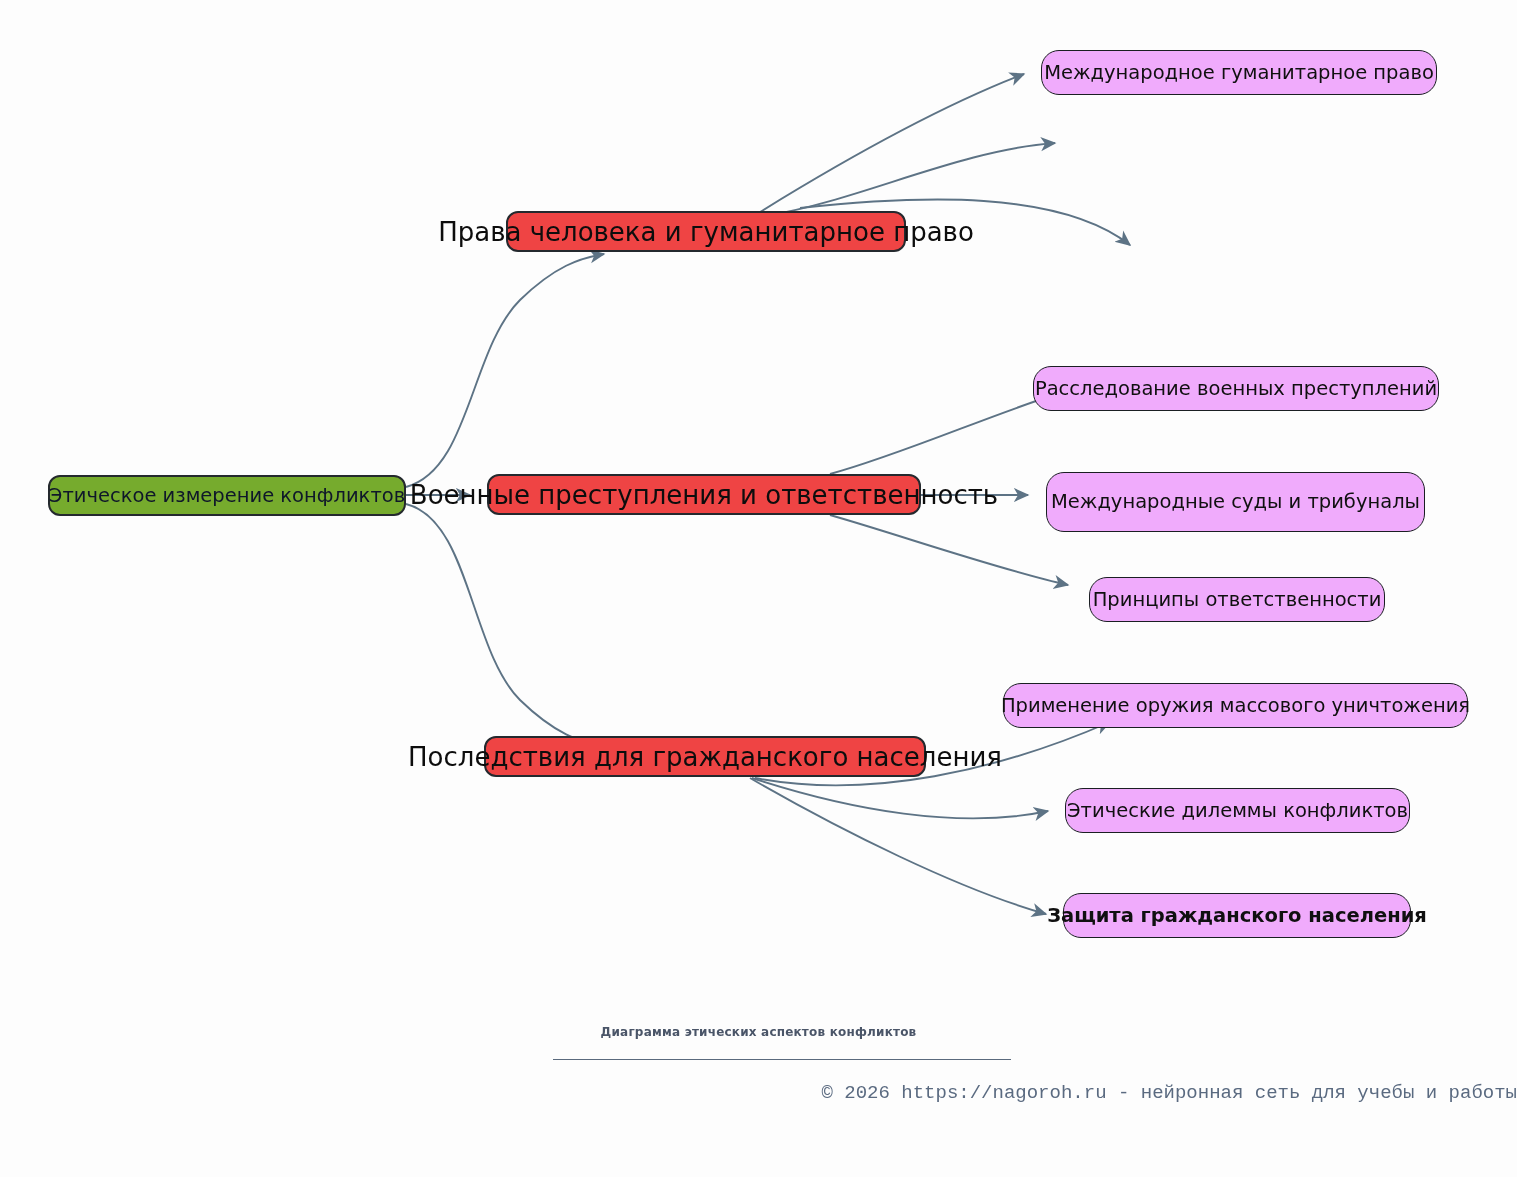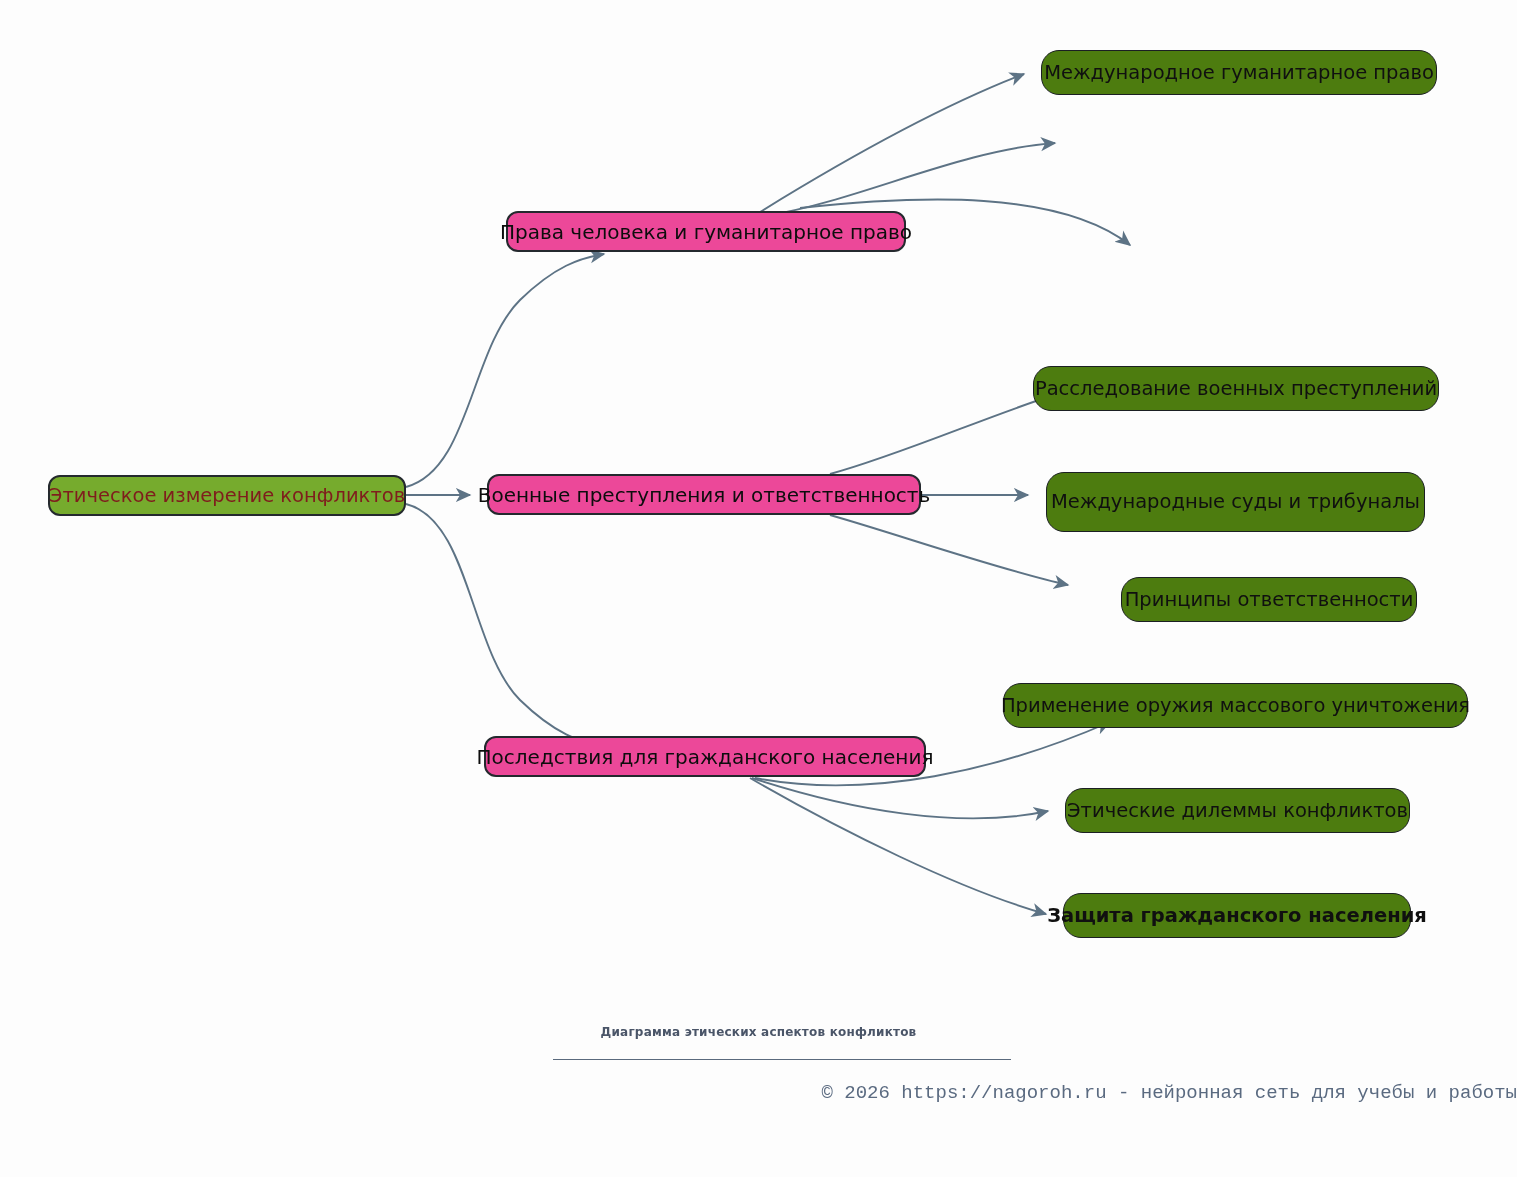--- a/index.html
+++ b/index.html
@@ -30,34 +30,34 @@
     align-items: center;
     justify-content: center;
     white-space: nowrap;
     line-height: 1;
     z-index: 3;
   }
   .node-root {
     background: #76ab2d;
     border: 2px solid #24292e;
     border-radius: 12px;
-    color: #7f1d1d;
+    color: #0f172a;
     font-size: 19.5px;
     padding: 0 14px;
   }
   .node-branch {
-    background: #ec4899;
+    background: #ef4444;
     border: 2px solid #24292e;
     border-radius: 12px;
     color: #0d0d0d;
-    font-size: 20px;
+    font-size: 26px;
     padding: 0 14px;
   }
   .node-leaf {
-    background: #4d7c0f;
+    background: #f0abfc;
     border: 1.6px solid #1b1f23;
     border-radius: 18px;
     color: #101010;
     font-size: 19.5px;
     padding: 0 3px;
   }
   .footer-title {
     position: absolute;
     left: 0;
     width: 1517px;
@@ -127,21 +127,21 @@
 
   <div class="node node-branch" style="left:487px; top:474px; width:434px; height:41px;">
     <span>Военные преступления и ответственность</span>
   </div>
   <div class="node node-leaf" style="left:1033px; top:366px; width:406px; height:45px;">
     <span>Расследование военных преступлений</span>
   </div>
   <div class="node node-leaf" style="left:1046px; top:472px; width:379px; height:60px;">
     <span>Международные суды и трибуналы</span>
   </div>
-  <div class="node node-leaf" style="left:1089px; top:577px; width:296px; height:45px;margin-left:32px;">
+  <div class="node node-leaf" style="left:1089px; top:577px; width:296px; height:45px;">
     <span>Принципы ответственности</span>
   </div>
 
   <div class="node node-branch" style="left:484px; top:736px; width:442px; height:41px;">
     <span>Последствия для гражданского населения</span>
   </div>
   <div class="node node-leaf" style="left:1003px; top:683px; width:465px; height:45px;">
     <span>Применение оружия массового уничтожения</span>
   </div>
   <div class="node node-leaf" style="left:1065px; top:788px; width:345px; height:45px;">

